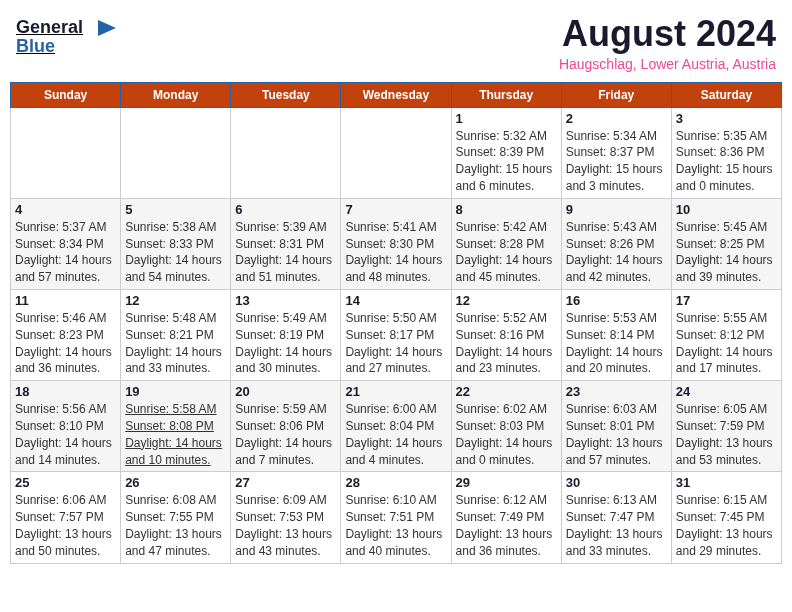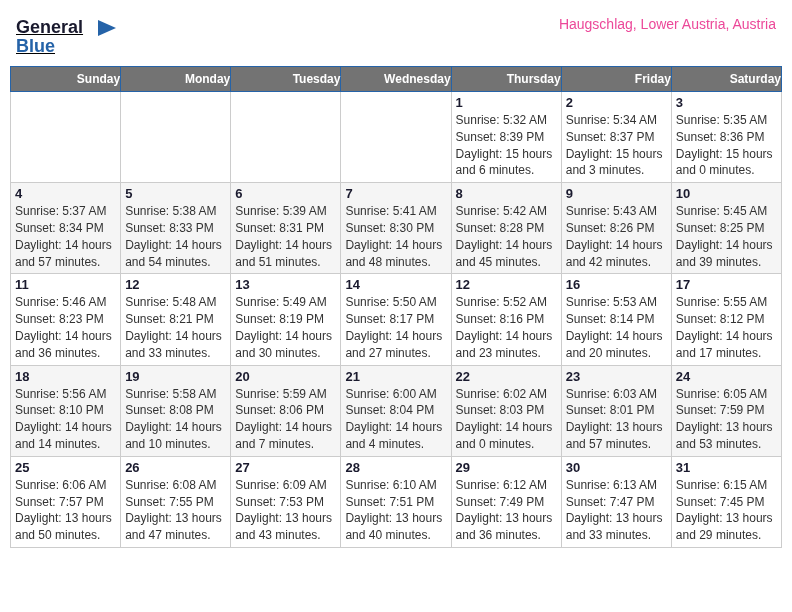--- a/index.html
+++ b/index.html
@@ -48,26 +48,26 @@
       font-size: 14px;
       color: #ec4899;
       margin-top: 2px;
     }
     .calendar-table {
       width: 100%;
       border-collapse: collapse;
       font-size: 10.5px;
     }
     .calendar-table th {
-      background: #737373;
+      background: #c2410c;
       color: #fff;
       font-size: 12px;
       font-weight: bold;
       padding: 5px 0;
-      text-align: right;
+      text-align: center;
       border: 1px solid #2563a8;
     }
     .calendar-table td {
       border: 1px solid #ccc;
       vertical-align: top;
       padding: 3px 4px;
       height: 80px;
       width: calc(100% / 7);
       background: #fff;
     }
@@ -99,20 +99,21 @@
       <div>
         <span class="logo-general">General</span><br>
         <span class="logo-blue">Blue</span>
       </div>
       <svg width="22" height="32" viewBox="0 0 22 32" style="margin-left:3px;margin-top:-6px;">
         <polygon points="2,2 20,10 2,18" fill="#2563a8"></polygon>
       </svg>
     </div>
   </div>
   <div class="title-block">
+    <div class="title-month">August 2024</div>
     <div class="title-location">Haugschlag, Lower Austria, Austria</div>
   </div>
 </div>
 
 <table class="calendar-table">
   <thead>
     <tr>
     <th>Sunday</th>
         <th>Monday</th>
         <th>Tuesday</th>
@@ -237,21 +238,21 @@
       </tr>
       <tr>
         <td>
           <span class="day-number">18</span>
           <div class="day-detail" style="white-space: pre-line;">Sunrise: 5:56 AM
 Sunset: 8:10 PM
 Daylight: 14 hours and 14 minutes.</div>
         </td>
         <td>
           <span class="day-number">19</span>
-          <div class="day-detail" style="white-space: pre-line;">Sunrise: 5:58 AM
+          <div class="day-detail" style="white-space: pre-line; text-decoration: underline;">Sunrise: 5:58 AM
 Sunset: 8:08 PM
 Daylight: 14 hours and 10 minutes.</div>
         </td>
         <td>
           <span class="day-number">20</span>
           <div class="day-detail" style="white-space: pre-line;">Sunrise: 5:59 AM
 Sunset: 8:06 PM
 Daylight: 14 hours and 7 minutes.</div>
         </td>
         <td>

